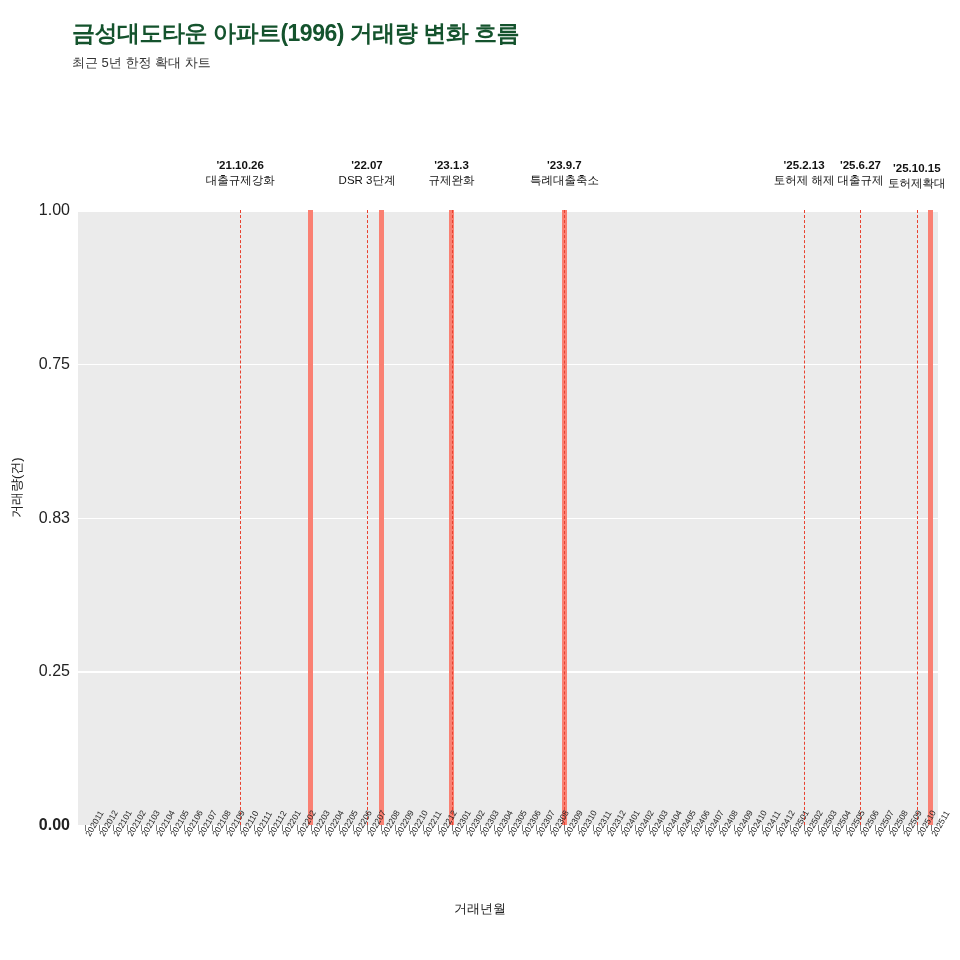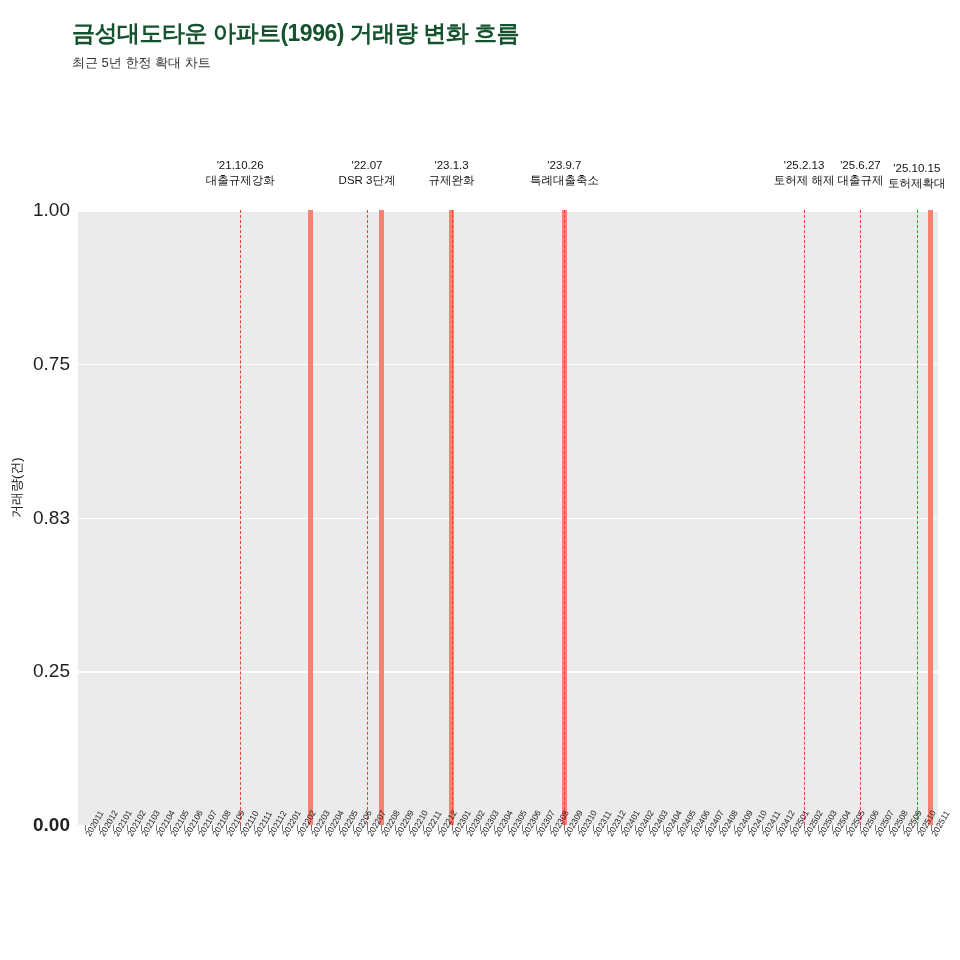--- a/index.html
+++ b/index.html
@@ -39,40 +39,40 @@
     position:absolute;
     left:78px;top:210px;
     width:860px;height:615px;
     background:#ebebeb;
   }
   .gridline{
     position:absolute;left:0;width:100%;height:1.5px;background:#ffffff;
   }
   .y-axis-labels{position:absolute;left:0;top:210px;width:78px;height:615px;}
   .y-axis-labels span{
-    position:absolute;right:8px;font-size:19px;color:#222;transform:translateY(-50%);
+    position:absolute;right:8px;font-size:16px;color:#222;transform:translateY(-50%);
     white-space:nowrap;
   }
   .ylabel{
     position:absolute;
     left:8px;top:518px;
     transform:rotate(-90deg);transform-origin:left top;
     font-size:13px;color:#222;white-space:nowrap;
   }
 
   
   .evline{
     position:absolute;top:0;bottom:0;width:0;
     border-left:1.6px dashed #e8412f;
   }
   .evlabel{
     position:absolute;text-align:center;font-size:11.5px;color:#111;
     transform:translateX(-50%);white-space:nowrap;line-height:15px;
   }
-  .evlabel .d{display:block;}
+  .evlabel .d{display:block;font-weight:bold;}
   .evlabel .n{display:block;}
 
   
   .bar{
     position:absolute;bottom:0;width:5px;background:#fa8072;
   }
 
   
   .xaxis{
     position:absolute;left:78px;top:825px;width:860px;height:0;
@@ -250,20 +250,21 @@
       <div class="xtick-label" style="left: 794.557px;">202507</div>
       <div class="xtick" style="left: 810.656px;"></div>
       <div class="xtick-label" style="left: 808.656px;">202508</div>
       <div class="xtick" style="left: 824.754px;"></div>
       <div class="xtick-label" style="left: 822.754px;">202509</div>
       <div class="xtick" style="left: 838.852px;"></div>
       <div class="xtick-label" style="left: 836.852px;">202510</div>
       <div class="xtick" style="left: 852.951px;"></div>
       <div class="xtick-label" style="left: 850.951px;">202511</div>
     </div>
+  <div class="xaxis-title">거래년월</div>
 
 <div class="evlabel" style="left: 240.131px; top: 158px;">
       <span class="d">'21.10.26</span>
       <span class="n">대출규제강화</span>
     </div>
     <div class="evlabel" style="left: 367.016px; top: 158px;">
       <span class="d">'22.07</span>
       <span class="n">DSR 3단계</span>
     </div>
     <div class="evlabel" style="left: 451.607px; top: 158px;">

